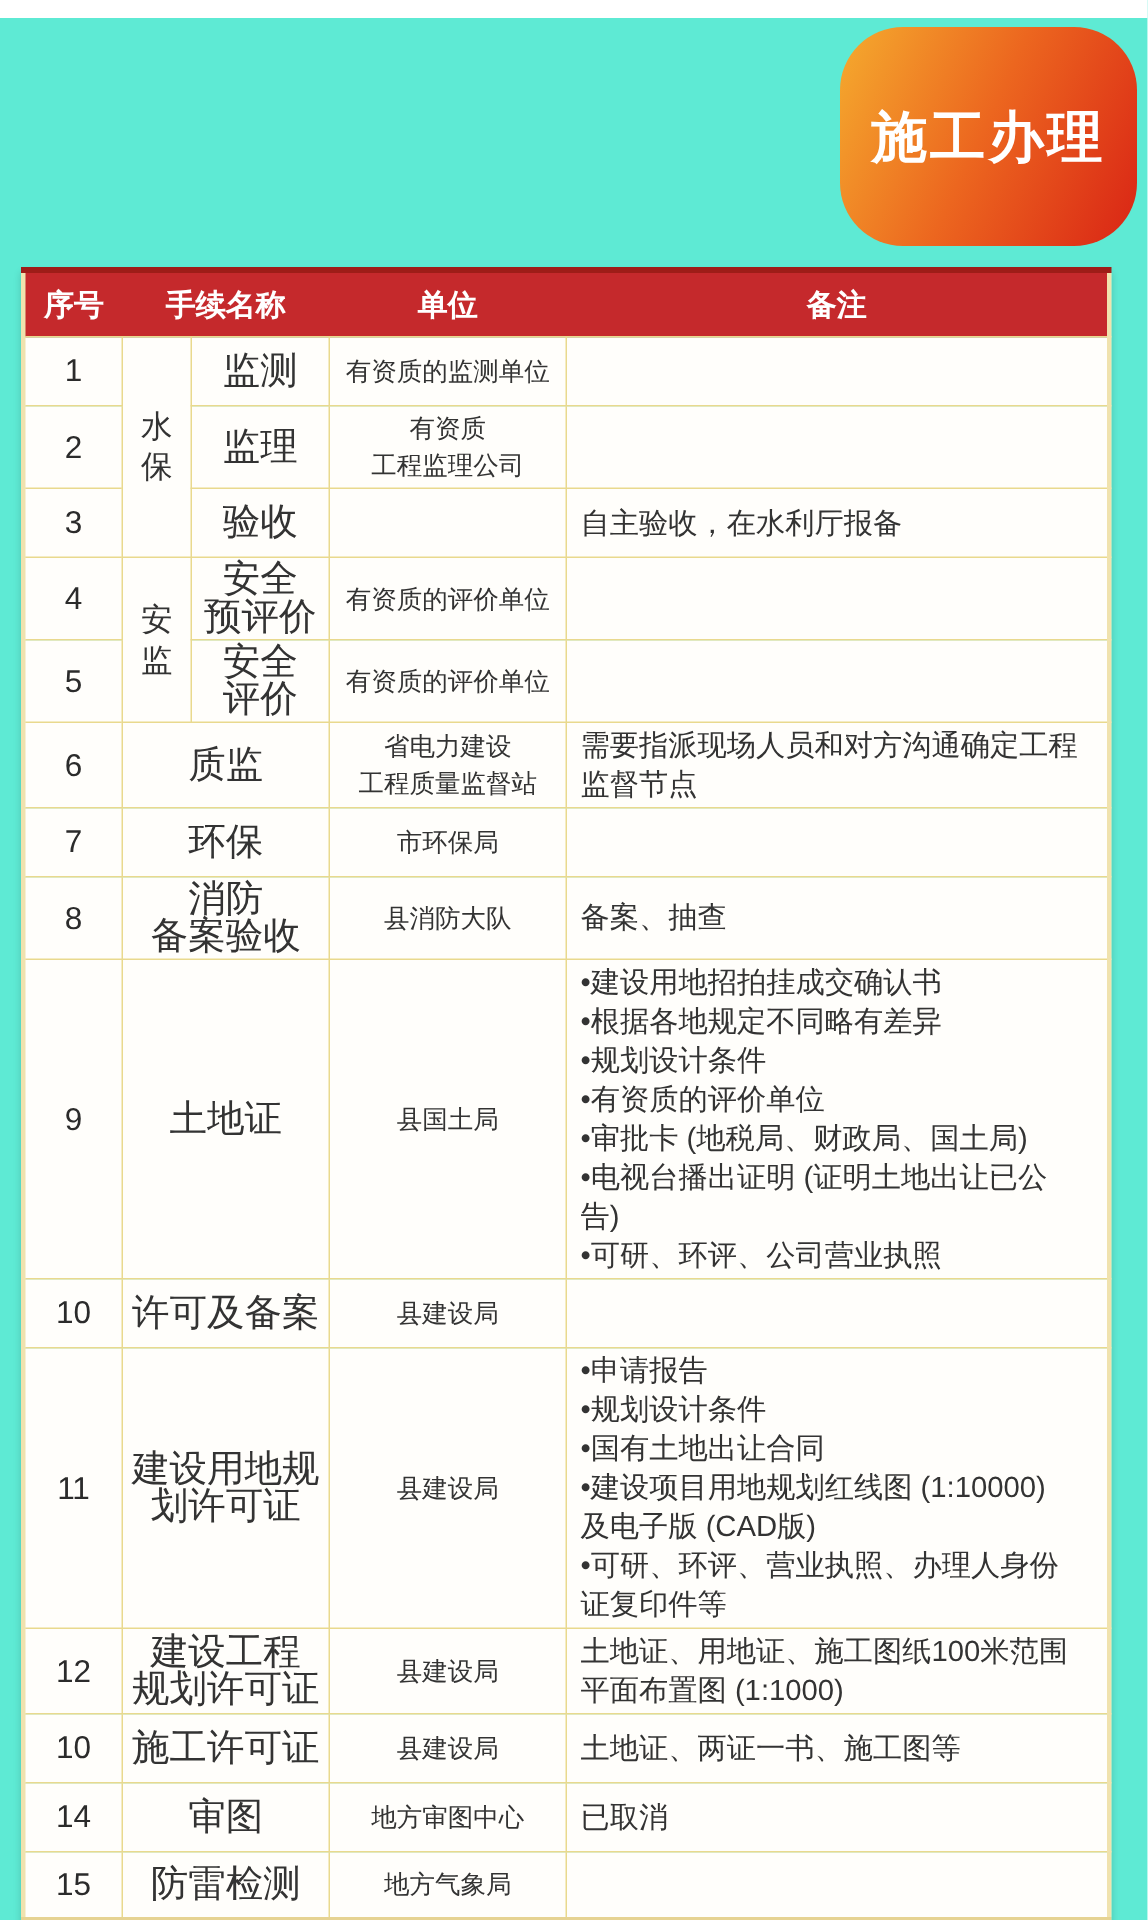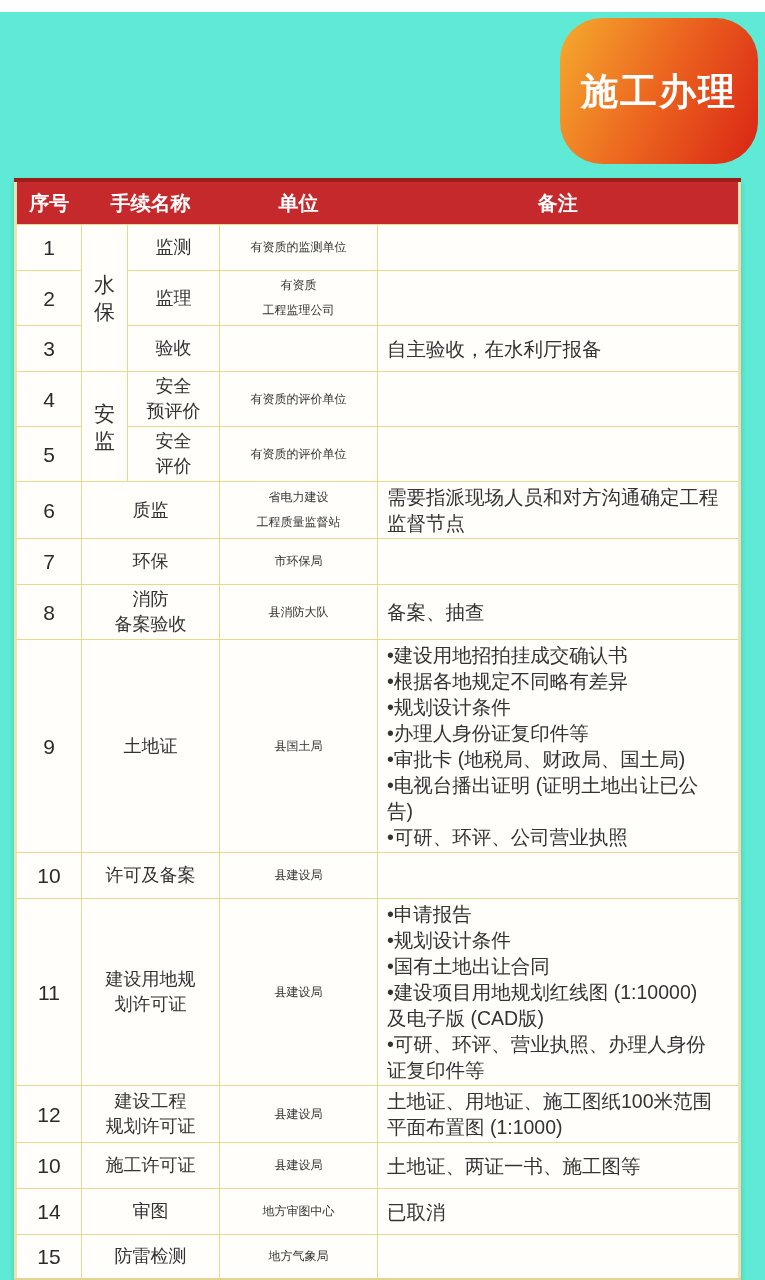--- a/index.html
+++ b/index.html
@@ -66,24 +66,24 @@
     border: 1px solid var(--grid, #e9d98e);
     background: #fffefb;
     color: #333333;
     font-size: 20px;
     text-align: center;
     vertical-align: middle;
     padding: 2px 2px;
   }
   tbody td .line { line-height: 25px; }
   td.row-number-cell { font-size: 21px; color: #2b2b2b; }
-  td.name-cell { font-size: 18px; }
+  td.name-cell { font-size: 25px; }
   td.group-label-cell { font-size: 21px; }
   td.group-label-cell .line { line-height: 27px; }
-  td.unit-cell { font-size: 12px; }
+  td.unit-cell { font-size: 17px; }
   td.remark-cell {
     text-align: left;
     padding-left: 9px;
     padding-right: 18px;
     font-size: 19.5px;
   }
   td.remark-cell .line { line-height: 26px; }
   
   .footnote {
     margin-top: 15px;
@@ -239,21 +239,21 @@
           <td class="name-cell" colspan="2">
             <div class="line">土地证</div>
           </td>
           <td class="unit-cell">
             <div class="line">县国土局</div>
           </td>
           <td class="remark-cell">
             <div class="line">•建设用地招拍挂成交确认书</div>
             <div class="line">•根据各地规定不同略有差异</div>
             <div class="line">•规划设计条件</div>
-            <div class="line">•办理人身份证复印件等</div>
+            <div class="line">•有资质的评价单位</div>
             <div class="line">•审批卡 (地税局、财政局、国土局)</div>
             <div class="line">•电视台播出证明 (证明土地出让已公告)</div>
             <div class="line">•可研、环评、公司营业执照</div>
           </td>
         </tr>
         <tr>
           <td class="row-number-cell">
             <div class="line">10</div>
           </td>
           <td class="name-cell" colspan="2">

